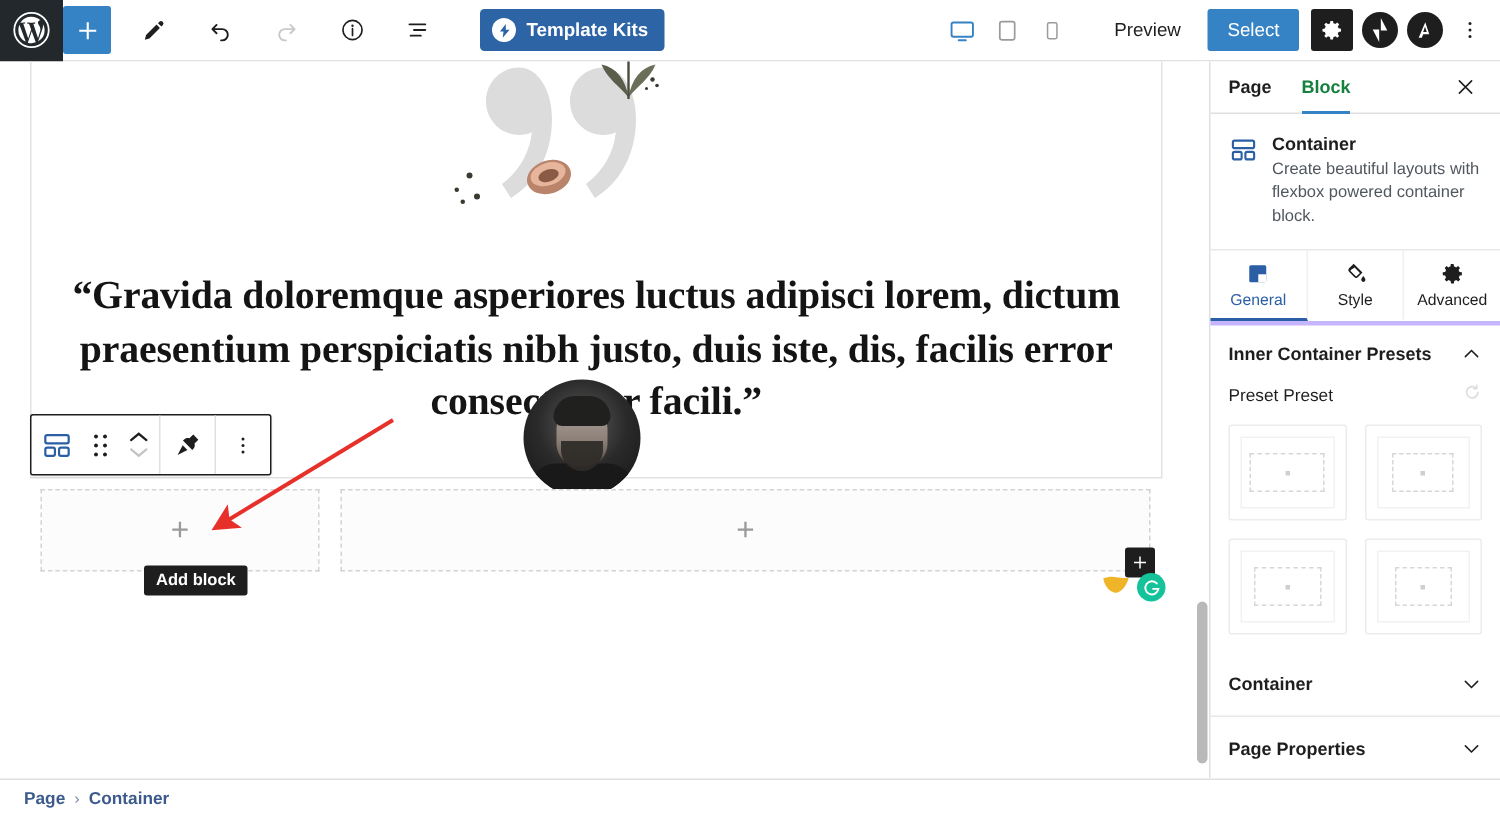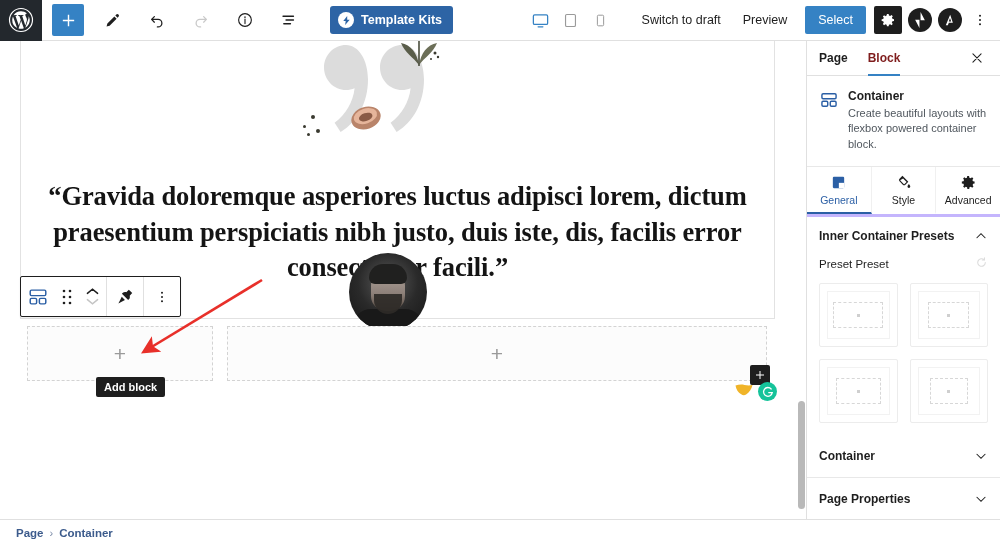--- a/index.html
+++ b/index.html
@@ -14,21 +14,21 @@
   .topbar {
     position: absolute; top: 0; left: 0; width: 1000px; height: 41px;
     background: #fff; border-bottom: 1px solid #e0e0e0;
     display: flex; align-items: center;
   }
   .wp-logo {
     width: 42px; height: 41px; background: #23282d;
     display: flex; align-items: center; justify-content: center; flex: none;
   }
   .wp-logo svg { display: block; }
-  .tb-left { display: flex; align-items: center; gap: 14px; padding-left: 10px; }
+  .tb-left { display: flex; align-items: center; gap: 14px; padding-left: 0; }
   .tb-btn {
     width: 30px; height: 30px; display: flex; align-items: center; justify-content: center;
     border-radius: 2px; cursor: pointer; color: #1e1e1e; background: none; border: none;
   }
   .tb-btn.primary { background: #3582c4; color: #fff; width: 32px; height: 32px; border-radius: 2px; }
   .tb-btn.disabled { color: #c9c9c9; }
   .kits-btn {
     display: flex; align-items: center; gap: 7px;
     background: #2d64a5; color: #fff; border-radius: 3px;
     height: 28px; padding: 0 11px 0 8px; margin-left: 12px;
@@ -172,21 +172,21 @@
     display: flex; flex-direction: column;
   }
   .sb-tabs {
     display: flex; align-items: center; height: 35px; border-bottom: 1px solid #e0e0e0;
     padding: 0 12px; position: relative;
   }
   .sb-tab {
     font-size: 12px; font-weight: 600; color: #1e1e1e; height: 35px; line-height: 35px;
     margin-right: 20px; cursor: pointer; border-bottom: 2px solid transparent;
   }
-  .sb-tab.active { color: #7f1d1d; border-bottom-color: #3582c4; }
+  .sb-tab.active { color: #15803d; border-bottom-color: #3582c4; }
   .sb-close {
     margin-left: auto; width: 22px; height: 22px; display: flex;
     align-items: center; justify-content: center; cursor: pointer; color: #1e1e1e;
   }
   .blockinfo { display: flex; gap: 9px; padding: 13px 12px 14px 12px; border-bottom: 1px solid #e8e8e8; }
   .bi-icon { color: #2b5fa5; flex: none; margin-top: 1px; }
   .bi-title { font-size: 12px; font-weight: 600; color: #1e1e1e; margin-bottom: 3px; }
   .bi-desc { font-size: 11px; line-height: 1.4; color: #50575e; }
 
   .sb-subtabs { display: flex; border-bottom: 3px solid #c4b5fd; }
@@ -305,21 +305,20 @@
           <svg width="17" height="17" viewBox="0 0 24 24">
             <rect x="5" y="3.5" width="14" height="17" rx="1.8" fill="none" stroke="#9a9a9a" stroke-width="1.6"></rect>
           </svg>
         </div>
         <div class="dev-btn">
           <svg width="15" height="15" viewBox="0 0 24 24">
             <rect x="7" y="3.5" width="10" height="17" rx="1.8" fill="none" stroke="#9a9a9a" stroke-width="1.6"></rect>
           </svg>
         </div>
       </div>
-      <div class="txt-btn">Switch to draft</div>
       <div class="txt-btn">Preview</div>
       <div class="update-btn">Select</div>
       <div class="icon-sq on">
         <svg width="16" height="16" viewBox="0 0 24 24">
           <path fill="currentColor" d="M12 8.2a3.8 3.8 0 1 0 0 7.6 3.8 3.8 0 0 0 0-7.6zm9 5.1v-2.6l-2.4-.4a6.9 6.9 0 0 0-.8-1.9l1.4-2-1.9-1.8-2 1.4c-.6-.4-1.2-.6-1.9-.8L13 3h-2.6l-.4 2.4c-.7.2-1.3.4-1.9.8l-2-1.4L4.3 6.6l1.4 2c-.4.6-.6 1.2-.8 1.9L2.5 11v2.6l2.4.4c.2.7.4 1.3.8 1.9l-1.4 2 1.8 1.8 2-1.4c.6.4 1.2.6 1.9.8l.4 2.4H13l.4-2.4c.7-.2 1.3-.4 1.9-.8l2 1.4 1.8-1.8-1.4-2c.4-.6.6-1.2.8-1.9l2.5-.4z"></path>
         </svg>
       </div>
       <div class="icon-circ">
         <svg width="22" height="22" viewBox="0 0 24 24">
           <circle cx="12" cy="12" r="11" fill="#1e1e1e"></circle>

